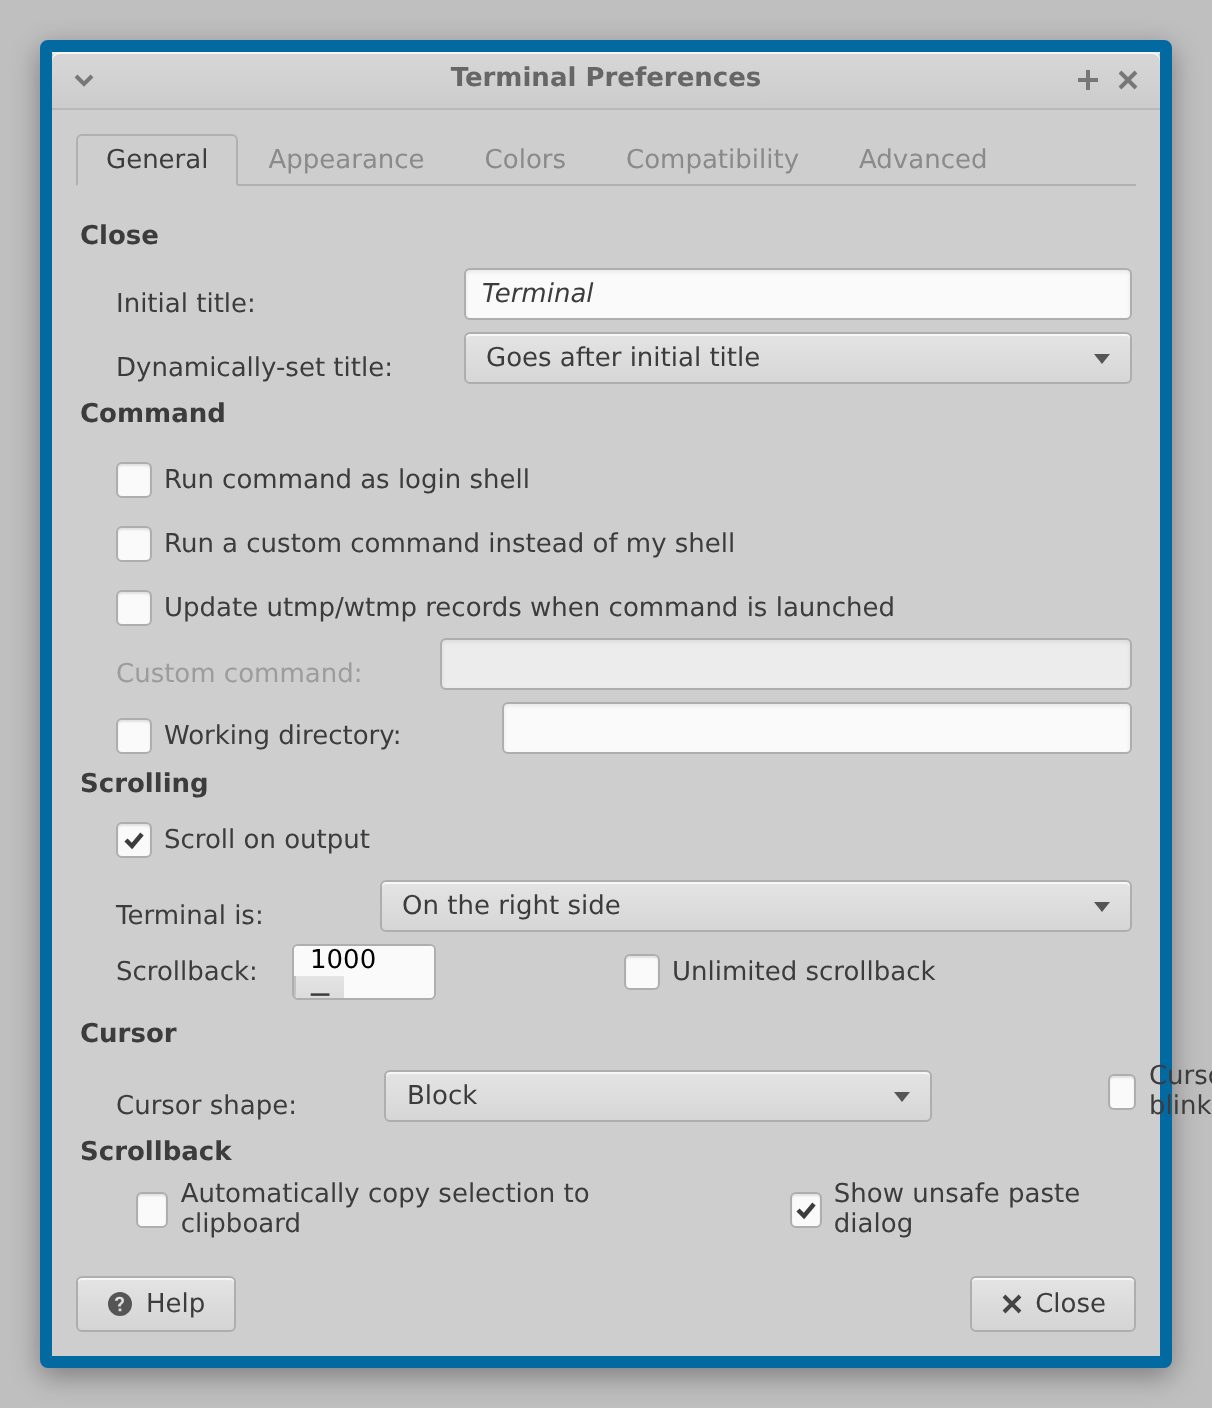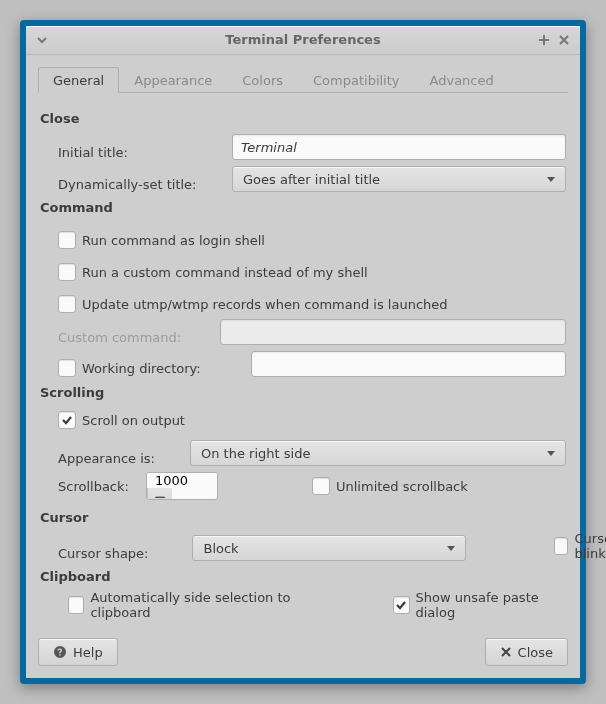--- a/index.html
+++ b/index.html
@@ -353,21 +353,21 @@
           <span class="box">
               <svg viewBox="0 0 12 12">
                 <path d="M2 6 L5 9 L10 3"></path>
               </svg>
             </span>
           <span class="lbl">Scroll on output</span>
         </label>
       </div>
 
       <div class="row">
-        <span class="label col-label-95">Appearance is:</span>
+        <span class="label col-label-95">Terminal is:</span>
         <div class="select">
           <span class="select-text">On the right side</span>
           <span class="select-caret"></span>
         </div>
       </div>
 
       <div class="two-cols" style="min-height:32px">
         <div style="display:flex;align-items:center">
           <span class="label col-label-95">Scrollback:</span>
           <span class="spin-wrap">
@@ -398,30 +398,30 @@
         <label class="checkbox">
           <span class="box">
               <svg viewBox="0 0 12 12">
                 <path d="M2 6 L5 9 L10 3"></path>
               </svg>
             </span>
           <span class="lbl">Cursor blinks</span>
         </label>
       </div>
 
-      <div class="section-title">Clipboard</div>
+      <div class="section-title">Scrollback</div>
 
       <div class="row" style="margin-left:28px">
         <label class="checkbox" style="margin-right:20px">
           <span class="box">
               <svg viewBox="0 0 12 12">
                 <path d="M2 6 L5 9 L10 3"></path>
               </svg>
             </span>
-          <span class="lbl">Automatically side selection to clipboard</span>
+          <span class="lbl">Automatically copy selection to clipboard</span>
         </label>
         <label class="checkbox checked">
           <span class="box">
               <svg viewBox="0 0 12 12">
                 <path d="M2 6 L5 9 L10 3"></path>
               </svg>
             </span>
           <span class="lbl">Show unsafe paste dialog</span>
         </label>
       </div>

